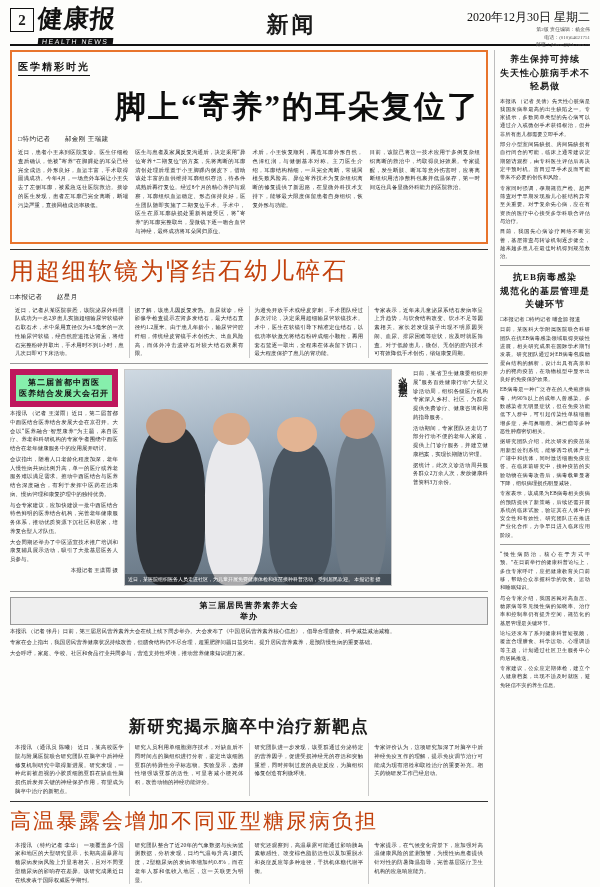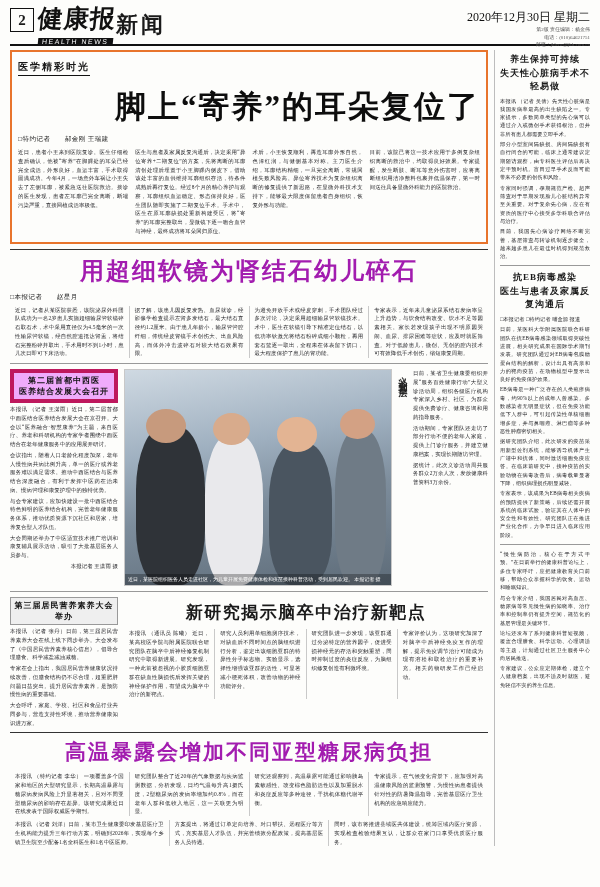--- a/index.html
+++ b/index.html
@@ -66,21 +66,21 @@
     letter-spacing: 1.5px;
     color: #fff;
     background: #111;
     display: inline-block;
     padding: 0 4px;
     margin-top: 1px;
     transform: skewX(-6deg);
   }
   .head-center {
     flex: 1 1 auto;
-    text-align: left;
+    text-align: center;
     padding-top: 4px;
   }
   .head-center .sec-title {
     font-family: "Liberation Serif", serif;
     font-weight: bold;
     font-size: 22px;
     letter-spacing: 3px;
   }
   .head-right {
     flex: 0 0 auto;
@@ -124,26 +124,26 @@
     font-family: "Liberation Serif", serif;
     font-weight: bold;
     font-size: 31px;
     letter-spacing: 2px;
     text-align: right;
     margin: 6px 0 7px 0;
     color: #0d0d0d;
   }
   .headline-lg {
     font-family: "Liberation Serif", serif;
-    font-weight: bold;
+    font-weight: normal;
     font-size: 24px;
     letter-spacing: 2px;
-    text-align: center;
+    text-align: left;
     margin: 5px 0 6px 0;
-    color: #a21caf;
+    color: #c2410c;
   }
   .headline-md {
     font-family: "Liberation Serif", serif;
     font-weight: bold;
     font-size: 17px;
     letter-spacing: 1.5px;
     text-align: center;
     margin: 4px 0 5px 0;
   }
   .byline {
@@ -312,21 +312,21 @@
             <div class="c col-text">据了解，该患儿因反复发热、血尿就诊，经影像学检查提示左肾多发结石，最大结石直径约1.2厘米。由于患儿年龄小，输尿管管腔纤细，传统经皮肾镜手术创伤大、出血风险高，而体外冲击波碎石对较大结石效果有限。</div>
             <div class="c col-text">为避免开放手术或经皮穿刺，手术团队经过多次讨论，决定采用超细输尿管软镜技术。术中，医生在软镜引导下精准定位结石，以低功率钬激光将结石粉碎成细小颗粒，再用套石篮逐一取出，全程未在体表留下切口，最大程度保护了患儿的肾功能。</div>
             <div class="c col-text">专家表示，近年来儿童泌尿系结石发病率呈上升趋势，与饮食结构改变、饮水不足等因素相关。家长若发现孩子出现不明原因哭闹、血尿、排尿困难等症状，应及时就医筛查。对于低龄患儿，微创、无创的腔内技术可有效降低手术创伤，缩短康复周期。</div>
           </div>
         </div>
 
         <div class="rule-h"></div>
         <div class="flexrow" style="gap:6px;">
 
           <div style="flex:0 0 108px;">
-            <div class="box-dark-title" style="background:#f0abfc;color:#111;border:4px solid #be185d;font-weight:bold;white-space:pre-line;">第二届首都中西医
+            <div class="box-dark-title" style="background:#86efac;color:#111;border:6px solid #be185d;font-weight:bold;white-space:pre-line;">第二届首都中西医
 医养结合发展大会召开</div>
             <div class="col-text mt2">本报讯 （记者 王潇雨）近日，第二届首都中西医结合医养结合发展大会在京召开。大会以“医养融合·智慧康养”为主题，来自医疗、养老和科研机构的专家学者围绕中西医结合在老年健康服务中的应用展开研讨。</div>
             <div class="col-text mt2">会议指出，随着人口老龄化程度加深，老年人慢性病共病比例升高，单一的医疗或养老服务难以满足需求。推动中西医结合与医养结合深度融合，有利于发挥中医药在治未病、慢病管理和康复护理中的独特优势。</div>
             <div class="col-text mt2">与会专家建议，应加快建设一批中西医结合特色鲜明的医养结合机构，完善老年健康服务体系，推动优质资源下沉社区和居家，培养复合型人才队伍。</div>
             <div class="col-text mt2">大会同期还举办了中医适宜技术推广培训和康复辅具展示活动，吸引了大批基层医务人员参与。</div>
             <div class="col-text mt2" style="text-align:right;">本报记者 王潇雨 摄</div>
           </div>
 
           <div style="flex:1 1 auto; min-width:0;">
             <div class="photo">
@@ -349,21 +349,21 @@
               <div style="flex:1 1 auto;min-width:0;">
                 <div class="col-text">日前，某省卫生健康委组织开展“服务百姓健康行动”大型义诊活动周，组织各级医疗机构专家深入乡村、社区，为群众提供免费诊疗、健康咨询和用药指导服务。</div>
                 <div class="col-text mt2">活动期间，专家团队还走访了部分行动不便的老年人家庭，提供上门诊疗服务，并建立健康档案，实现长期随访管理。</div>
                 <div class="col-text mt2">据统计，此次义诊活动周共服务群众2万余人次，发放健康科普资料3万余份。</div>
               </div>
             </div>
           </div>
         </div>
 
         <div class="rule-h"></div>
-        <div class="flexrow" style="gap:6px;">
+        <div class="flexrow" style="gap:6px;flex-direction:column;">
           <div style="flex:0 0 108px;">
             <div class="box-dark-title" style="background:#efefef;color:#111;border:1px solid #999;font-weight:bold;white-space:pre-line;">第三届居民营养素养大会
 举办</div>
             <div class="col-text mt2">本报讯 （记者 张丹）日前，第三届居民营养素养大会在线上线下同步举办。大会发布了《中国居民营养素养核心信息》，倡导合理膳食、科学减盐减油减糖。</div>
             <div class="col-text mt2">专家在会上指出，我国居民营养健康状况持续改善，但膳食结构仍不尽合理，超重肥胖问题日益突出。提升居民营养素养，是预防慢性病的重要基础。</div>
             <div class="col-text mt2">大会呼吁，家庭、学校、社区和食品行业共同参与，营造支持性环境，推动营养健康知识进万家。</div>
           </div>
           <div style="flex:1 1 auto;min-width:0;">
             <div class="headline-md">新研究揭示脑卒中治疗新靶点</div>
             <div class="cols">
@@ -405,21 +405,21 @@
         <div class="small-head" style="white-space:pre-line;">养生保持可持续
 失天性心脏病手术不轻易做</div>
         <div class="col-text mt2">本报讯 （记者 吴倩）先天性心脏病是我国发病率最高的出生缺陷之一。专家提示，多数简单类型的先心病可以通过介入或微创手术获得根治，但并非所有患儿都需要立即手术。</div>
         <div class="col-text mt2">部分小型室间隔缺损、房间隔缺损有自行闭合的可能，临床上通常建议定期随访观察，由专科医生评估后再决定干预时机。盲目过早手术反而可能带来不必要的创伤和风险。</div>
         <div class="col-text mt2">专家同时强调，孕期规范产检、超声筛查对于早期发现胎儿心脏结构异常至关重要。对于复杂先心病，应在有资质的医疗中心接受多学科联合评估与治疗。</div>
         <div class="col-text mt2">目前，我国先心病诊疗网络不断完善，基层筛查与转诊机制逐步健全，越来越多患儿在最佳时机得到规范救治。</div>
 
         <div class="rule-h"></div>
 
         <div class="small-head" style="white-space:pre-line;">抗EB病毒感染
-医生与患者及家属反复沟通后</div>
+规范化的基层管理是关键环节</div>
         <div class="col-text" style="text-align:left;">□本报记者  □特约记者  哺金源 报道</div>
         <div class="col-text mt2">日前，某医科大学附属医院联合科研团队在抗EB病毒感染领域取得突破性进展，相关研究成果在国际学术期刊发表。研究团队通过对EB病毒包膜糖蛋白结构的解析，设计出具有高亲和力的靶向疫苗，在动物模型中显示出良好的免疫保护效果。</div>
         <div class="col-text mt2">EB病毒是一种广泛存在的人类疱疹病毒，约90%以上的成年人曾感染。多数感染者无明显症状，但在免疫功能低下人群中，可引起传染性单核细胞增多症，并与鼻咽癌、淋巴瘤等多种恶性肿瘤密切相关。</div>
         <div class="col-text mt2">据研究团队介绍，此次研发的疫苗采用新型佐剂系统，能够诱导机体产生广谱中和抗体，同时激活细胞免疫应答。在临床前研究中，接种疫苗的实验动物在病毒攻击后，病毒载量显著下降，组织病理损伤明显减轻。</div>
         <div class="col-text mt2">专家表示，该成果为EB病毒相关疾病的预防提供了新策略，后续还需开展系统的临床试验，验证其在人体中的安全性和有效性。研究团队正在推进产业化合作，力争早日进入临床应用阶段。</div>
 
         <div class="rule-h"></div>
 
         <div class="col-text">“慢性病防治，核心在于方式干预。”在日前举行的健康科普论坛上，多位专家呼吁，应把健康教育关口前移，帮助公众掌握科学的饮食、运动和睡眠知识。</div>
         <div class="col-text mt2">与会专家介绍，我国居民对高血压、糖尿病等常见慢性病的知晓率、治疗率和控制率仍有提升空间，规范化的基层管理是关键环节。</div>

